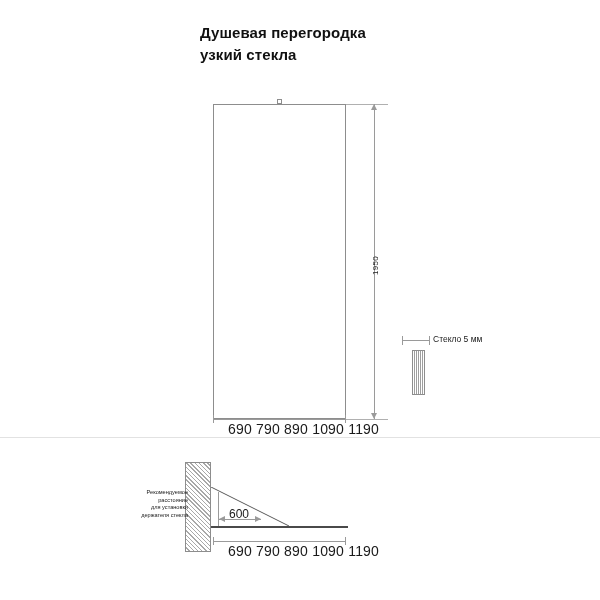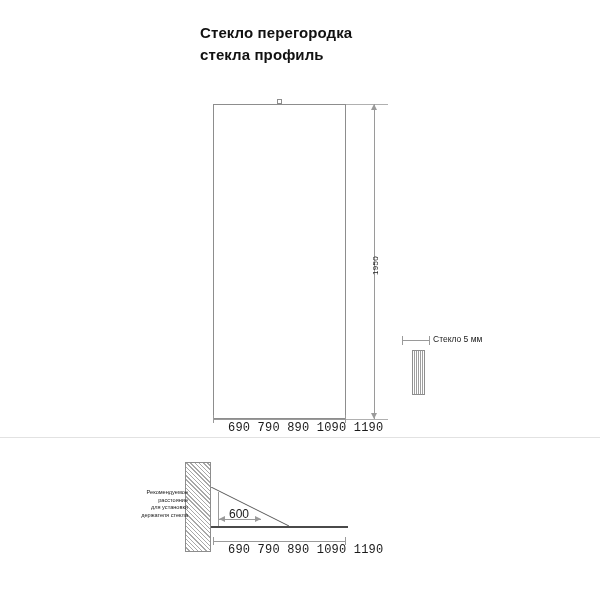--- a/index.html
+++ b/index.html
@@ -99,25 +99,24 @@
     width: 0;
     height: 0;
     border-top: 3px solid transparent;
     border-bottom: 3px solid transparent;
   }
   .arrow-left { border-right: 6px solid #9a9a9a; }
   .arrow-right { border-left: 6px solid #9a9a9a; }
 
   .widths-label {
     position: absolute;
-    font-size: 12px;
+    font-size: 14px;
     color: #1a1a1a;
     white-space: nowrap;
     letter-spacing: 0.2px;
-    font-family: Liberation Mono, monospace;
   }
 
   
   .glass-bar {
     position: absolute;
     left: 412px;
     top: 350px;
     width: 13px;
     height: 45px;
     border: 1px solid #8d8d8d;
@@ -275,22 +274,22 @@
     letter-spacing: 0.6px;
     white-space: nowrap;
   }
 </style>
 </head>
 <body>
 
 <div class="page">
 
   <div class="title">
-    <div>Стекло перегородка</div>
-    <div>стекла профиль</div>
+    <div>Душевая перегородка</div>
+    <div>узкий стекла</div>
   </div>
 
   <div class="panel-topnib"></div>
   <div class="panel"></div>
 
   <div class="ext-line" style="left:346px; top:104px; width:42px;"></div>
   <div class="ext-line" style="left:346px; top:419px; width:42px;"></div>
   <div class="dim-v" style="left:374px; top:104px; height:315px;"></div>
   <div class="arrow-up" style="left:371px; top:104px;"></div>
   <div class="arrow-down" style="left:371px; top:413px;"></div>

